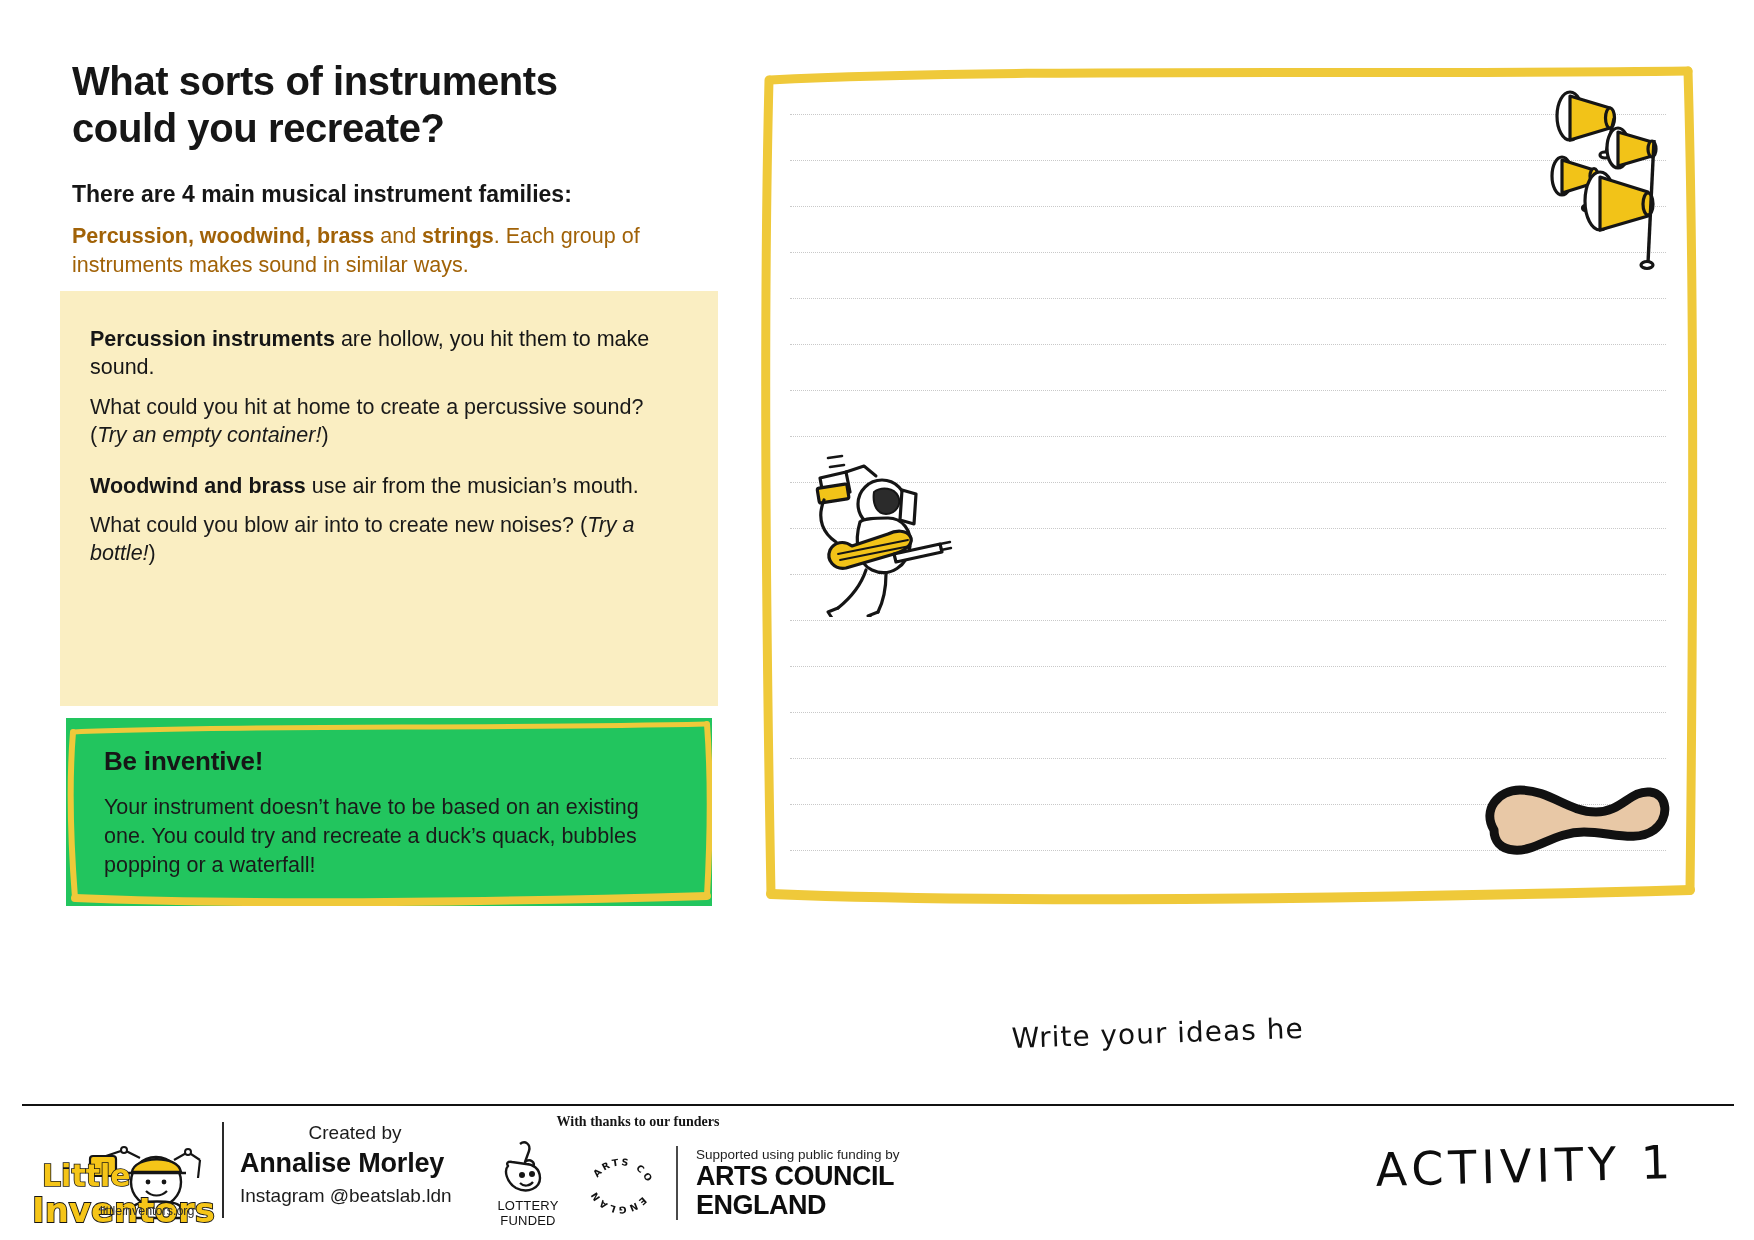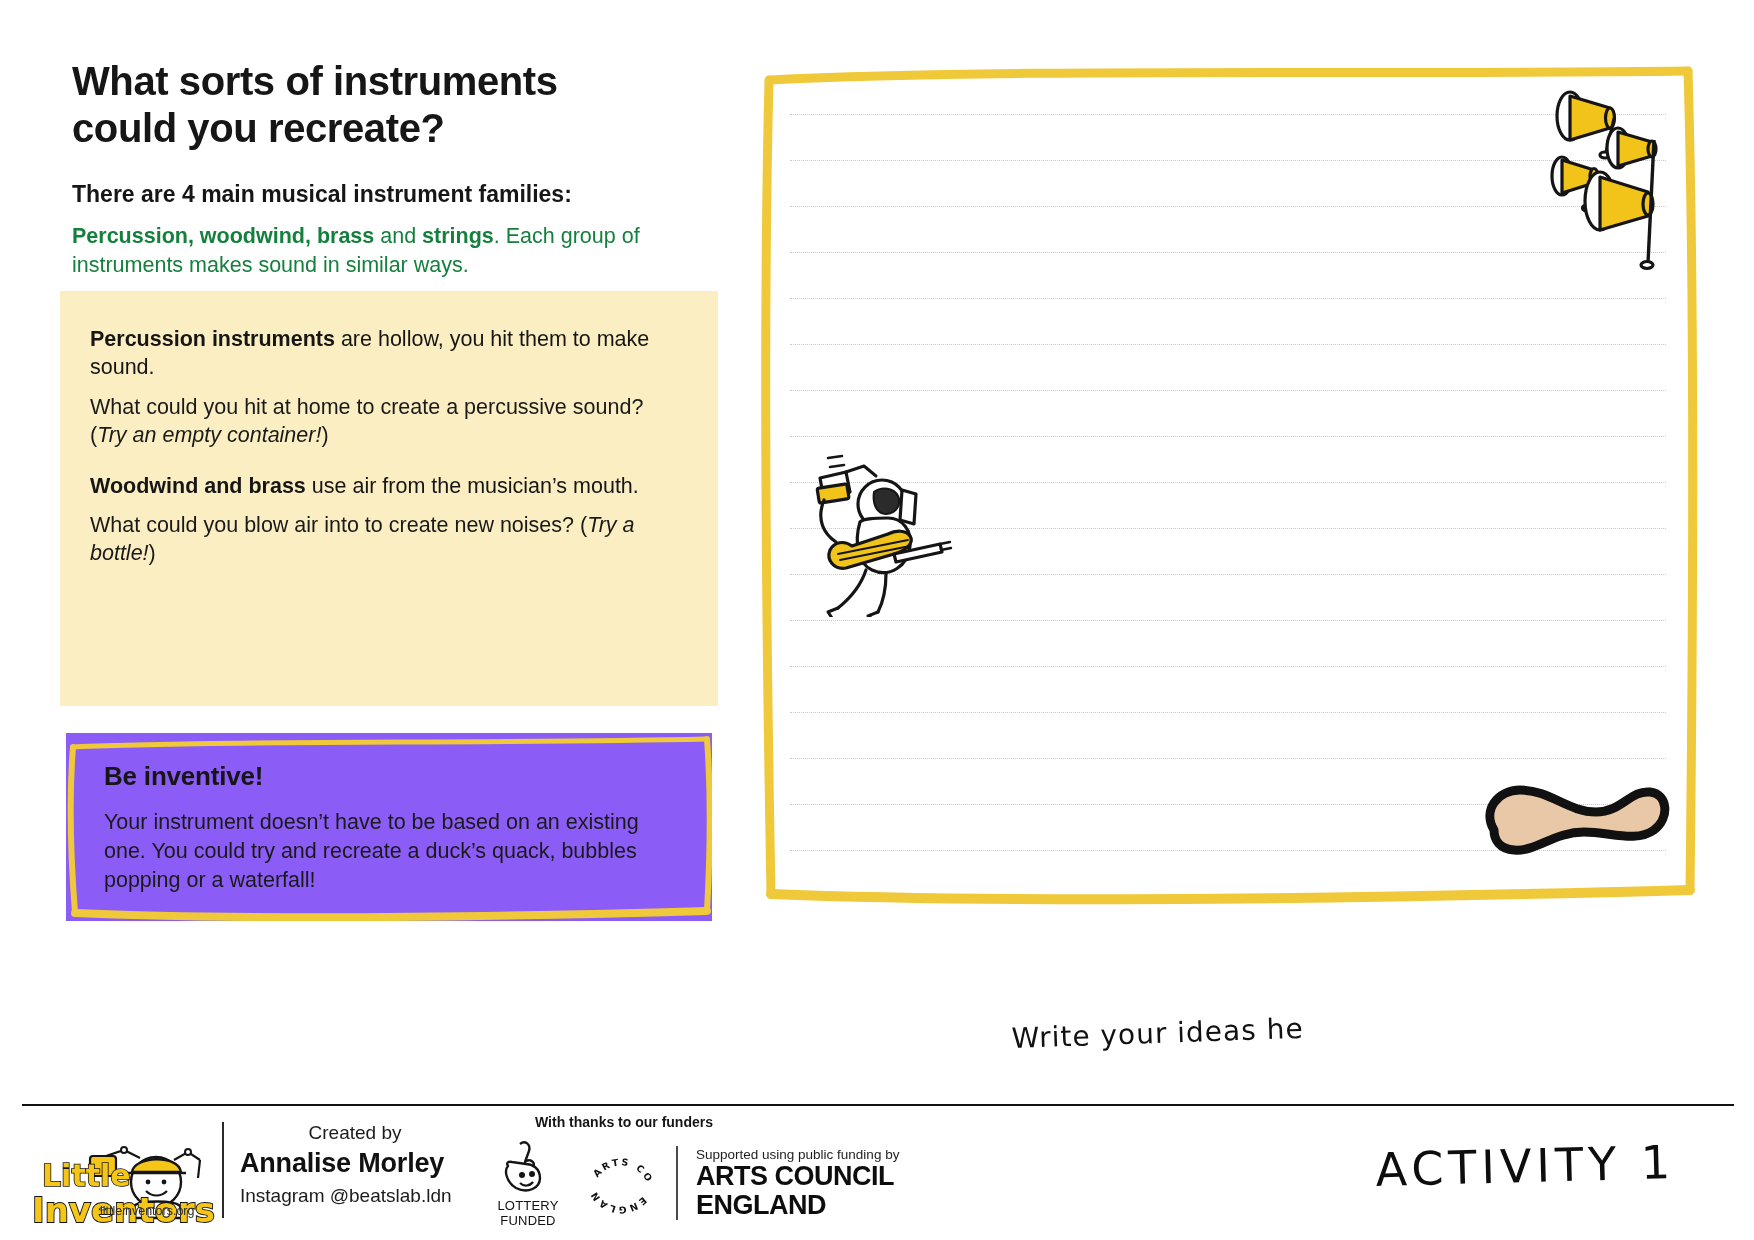--- a/index.html
+++ b/index.html
@@ -20,21 +20,21 @@
     letter-spacing: -0.4px; color: #161616;
     white-space: pre-line;
   }
 
   .intro-lead {
     margin-top: 28px;
     font-size: 23px; font-weight: 700; line-height: 1.3; color: #161616;
   }
   .intro-body {
     margin-top: 12px;
-    font-size: 21.5px; line-height: 1.33; color: #15803d; max-width: 590px;
+    font-size: 21.5px; line-height: 1.33; color: #a16207; max-width: 590px;
   }
   .intro-body b { font-weight: 700; }
 
   
   .family-box {
     position: absolute; left: 60px; top: 291px;
     width: 658px; height: 415px;
     background: #faeec2;
     padding: 34px 40px 26px 30px;
   }
@@ -45,23 +45,23 @@
   }
   .fam-head b { font-weight: 700; }
   .fam-q {
     margin-top: 11px;
     font-size: 21.5px; line-height: 1.32; color: #1a1a1a;
   }
   .fam-q i { font-style: italic; }
 
   
   .inventive-box {
-    position: absolute; left: 66px; top: 733px;
+    position: absolute; left: 66px; top: 718px;
     width: 646px; height: 188px;
-    background: #8b5cf6;
+    background: #22c55e;
   }
   .inventive-border {
     position: absolute; inset: 0;
     pointer-events: none;
   }
   .inventive-inner { position: relative; padding: 28px 34px 0 38px; }
   .inventive-title {
     font-size: 26px; font-weight: 700; color: #161616; letter-spacing: -0.2px;
   }
   .inventive-body {
@@ -108,21 +108,21 @@
 
   .divider-1 {
     position: absolute; left: 222px; top: 16px; width: 2px; height: 96px;
     background: #2a2a2a;
   }
   .credit { position: absolute; left: 240px; top: 16px; width: 230px; }
   .credit-by { font-size: 19px; color: #1c1c1c; text-align: center; }
   .credit-name { margin-top: 4px; font-size: 27px; font-weight: 700; color: #111; letter-spacing: -0.2px; }
   .credit-ig { margin-top: 6px; font-size: 19px; color: #1c1c1c; }
 
-  .funders { position: absolute; left: 474px; top: 8px; width: 300px; }
+  .funders { position: absolute; left: 488px; top: 8px; width: 300px; font-family: Liberation Serif, serif; }
   .funders-label { font-size: 14px; font-weight: 700; color: #151515; text-align: center; }
 
   .funder-row { position: absolute; left: 482px; top: 32px; display: flex; align-items: center; gap: 10px; }
   .lottery { width: 92px; text-align: center; }
   .lottery-text { margin-top: 2px; font-size: 13px; font-weight: 400; letter-spacing: 0.2px; color: #111; }
   .ace-wheel { width: 74px; height: 74px; }
   .divider-2 { width: 2px; height: 74px; background: #4a4a4a; margin: 0 8px; }
   .ace-text-sup { font-size: 13.5px; color: #1e1e1e; }
   .ace-text-main {
     font-size: 27px; font-weight: 700; line-height: 1.04; color: #0d0d0d;

